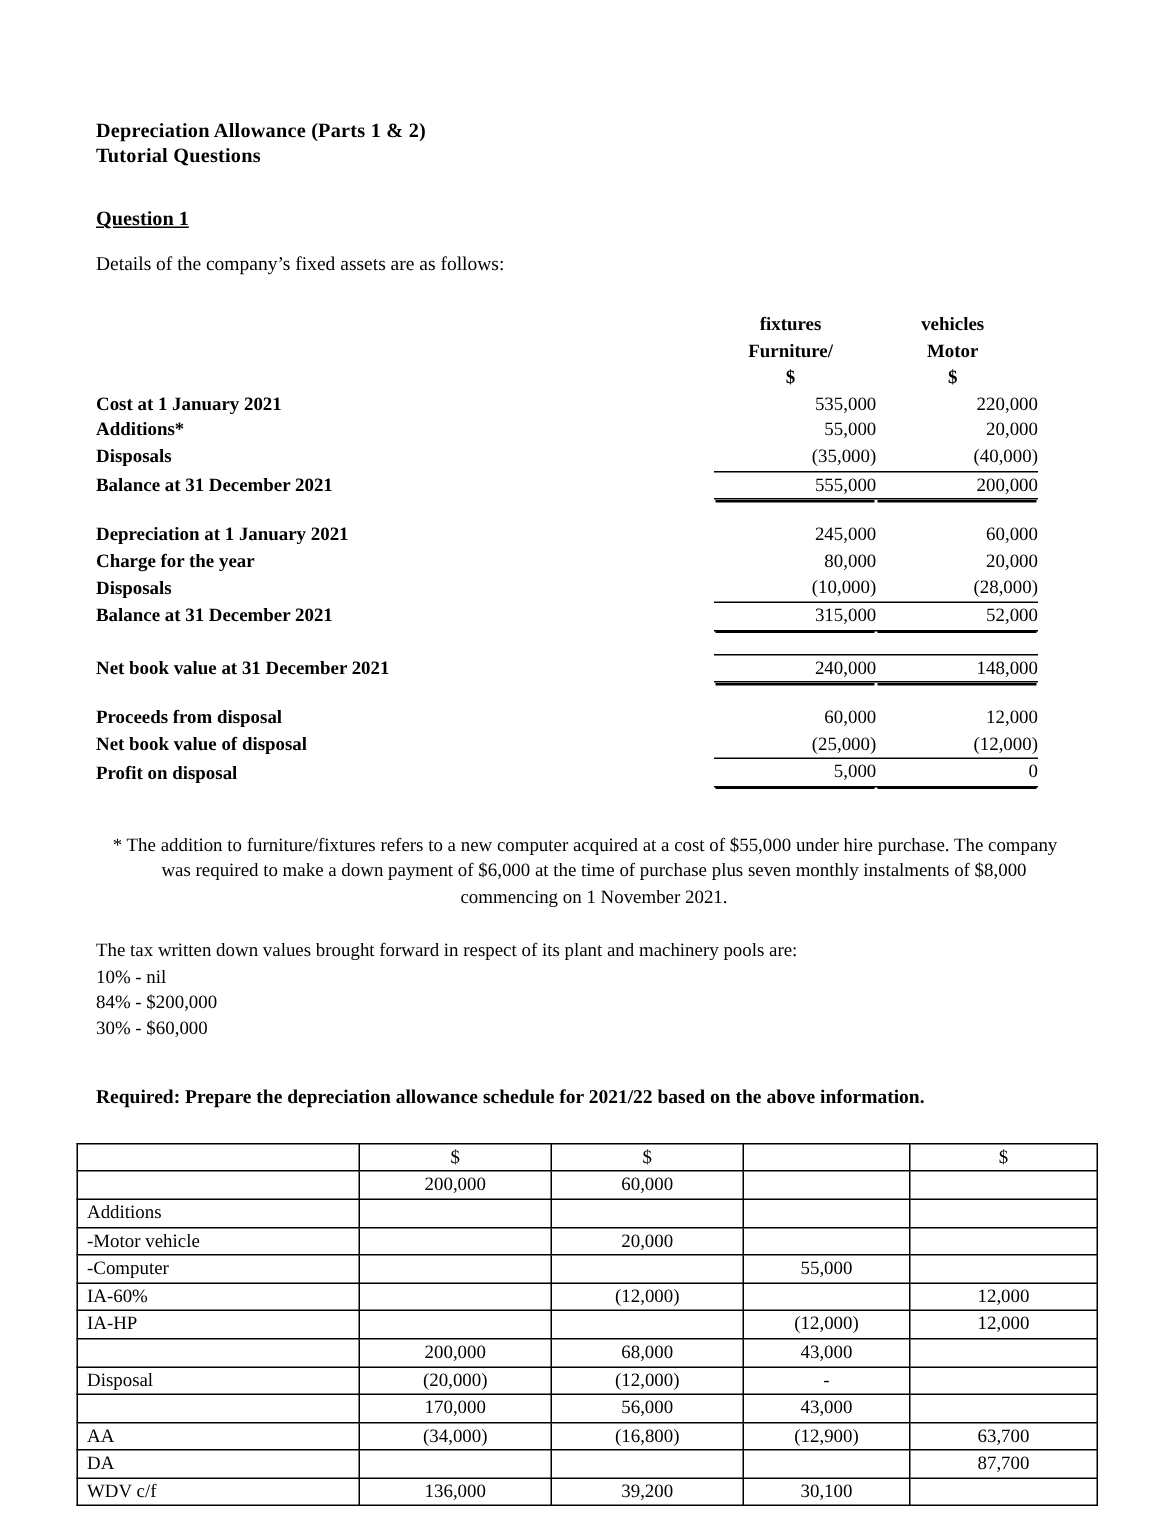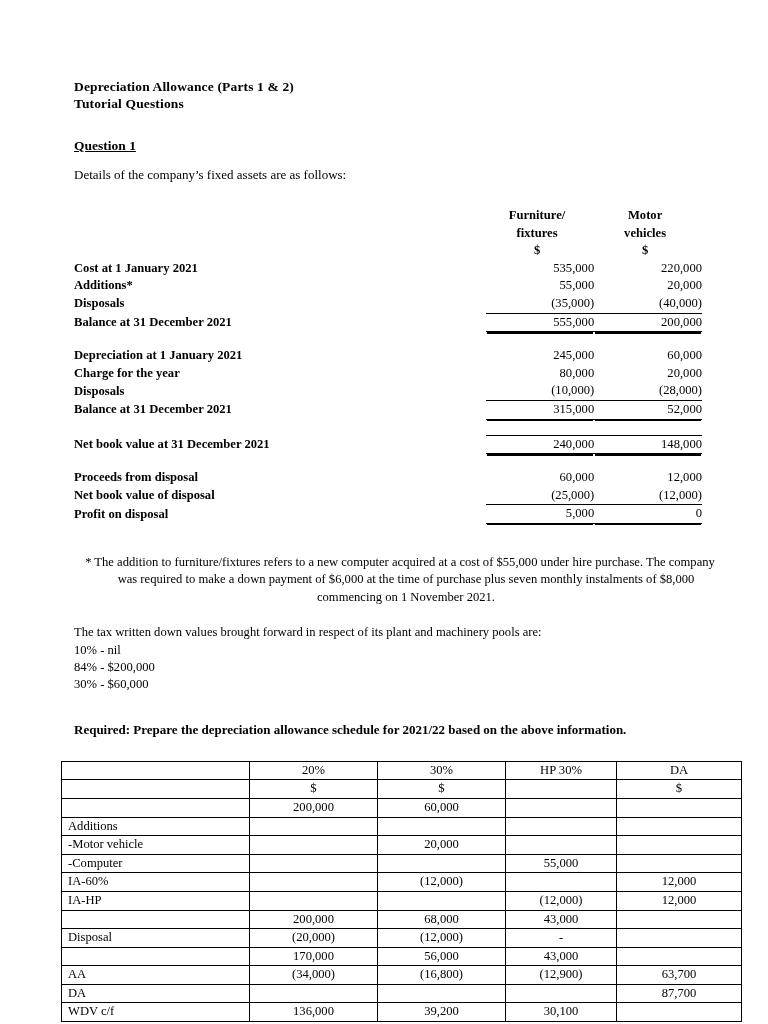--- a/index.html
+++ b/index.html
@@ -18,21 +18,21 @@
   }
   .page {
     position: absolute;
     left: 0; top: 0;
     width: 768px;
     height: 1024px;
     background: #ffffff;
   }
   .content {
     position: absolute;
-    left: 74px;
+    left: 64px;
     top: 78px;
     width: 628px;
   }
 
   
   .doc-title {
     font-weight: bold;
     font-size: 13.5px;
     line-height: 17px;
     letter-spacing: 0.15px;
@@ -151,27 +151,27 @@
 
     <div>
       <div class="q-heading">Question 1</div>
       <div class="intro-line">Details of the company’s fixed assets are as follows:</div>
     </div>
 
     <table class="schedule">
       <tbody>
         <tr>
           <td class="sc-label"></td>
+          <td class="sc-num colhead">fixtures</td>
+          <td class="sc-num colhead">vehicles</td>
+        </tr>
+        <tr>
+          <td class="sc-label"></td>
           <td class="sc-num colhead">Furniture/</td>
           <td class="sc-num colhead">Motor</td>
-        </tr>
-        <tr>
-          <td class="sc-label"></td>
-          <td class="sc-num colhead">fixtures</td>
-          <td class="sc-num colhead">vehicles</td>
         </tr>
         <tr>
           <td class="sc-label"></td>
           <td class="sc-num colhead-dollar">$</td>
           <td class="sc-num colhead-dollar">$</td>
         </tr>
 
         <tr>
           <td class="sc-label">Cost at 1 January 2021</td>
           <td class="sc-num">535,000</td>
@@ -259,27 +259,20 @@
       <div class="pool-line">30% - $60,000</div>
     </div>
 
     <div class="required">Required: Prepare the depreciation allowance schedule for 2021/22 based on the above information.</div>
 
     <div class="da-table-wrap">
       <table class="da-table">
         <tbody>
           <tr>
             <td class="c-label"></td>
-            <td class="c-num">20%</td>
-            <td class="c-num2">30%</td>
-            <td class="c-hp">HP 30%</td>
-            <td class="c-da">DA</td>
-          </tr>
-          <tr>
-            <td class="c-label"></td>
             <td class="c-num">$</td>
             <td class="c-num2">$</td>
             <td class="c-hp"></td>
             <td class="c-da">$</td>
           </tr>
 
           <tr>
             <td class="c-label"></td>
             <td class="c-num">200,000</td>
             <td class="c-num2">60,000</td>

